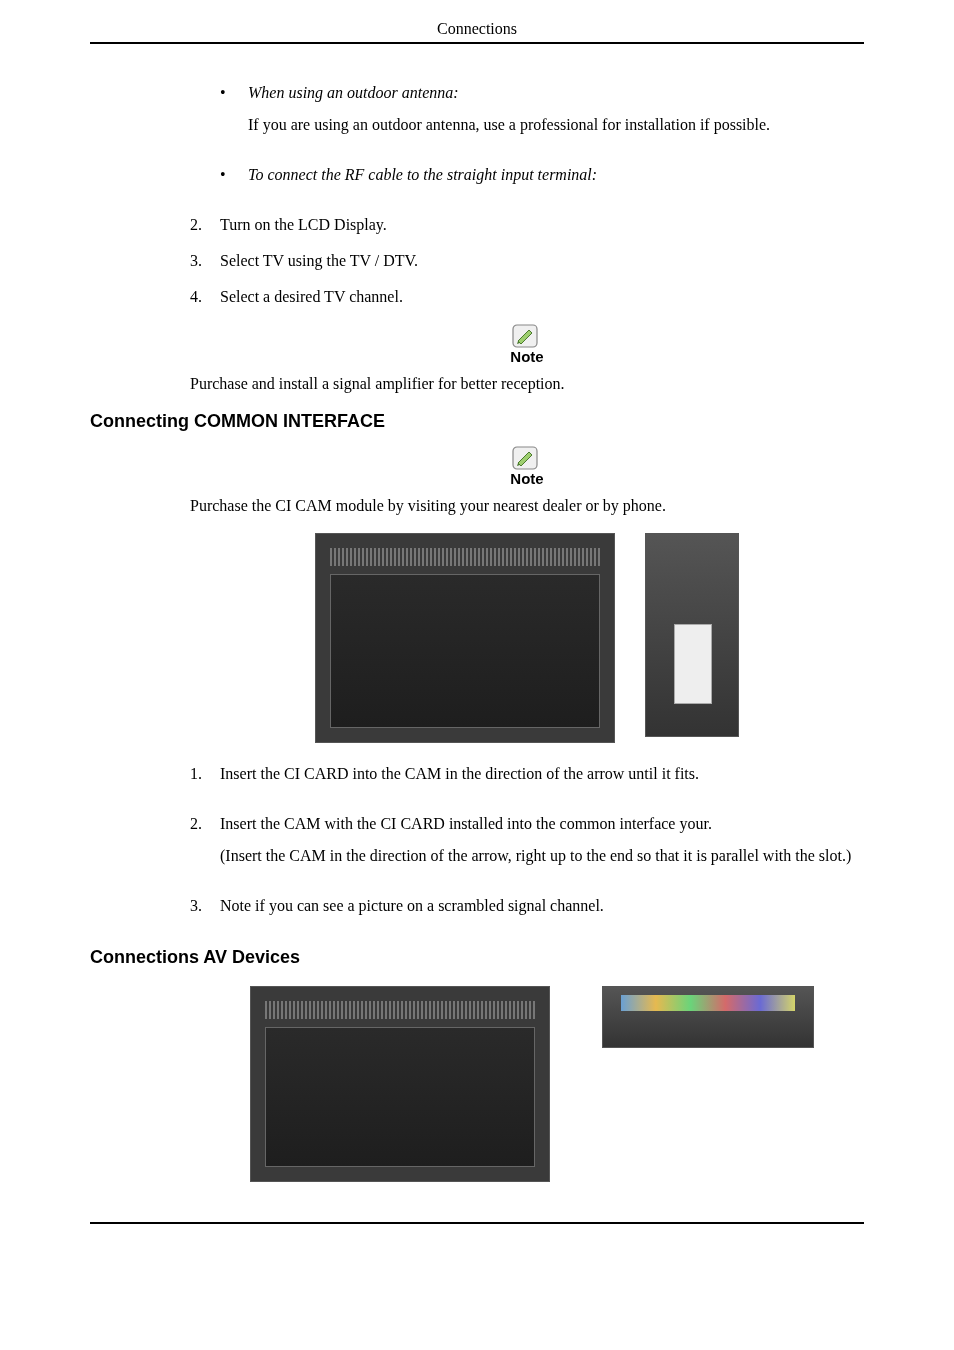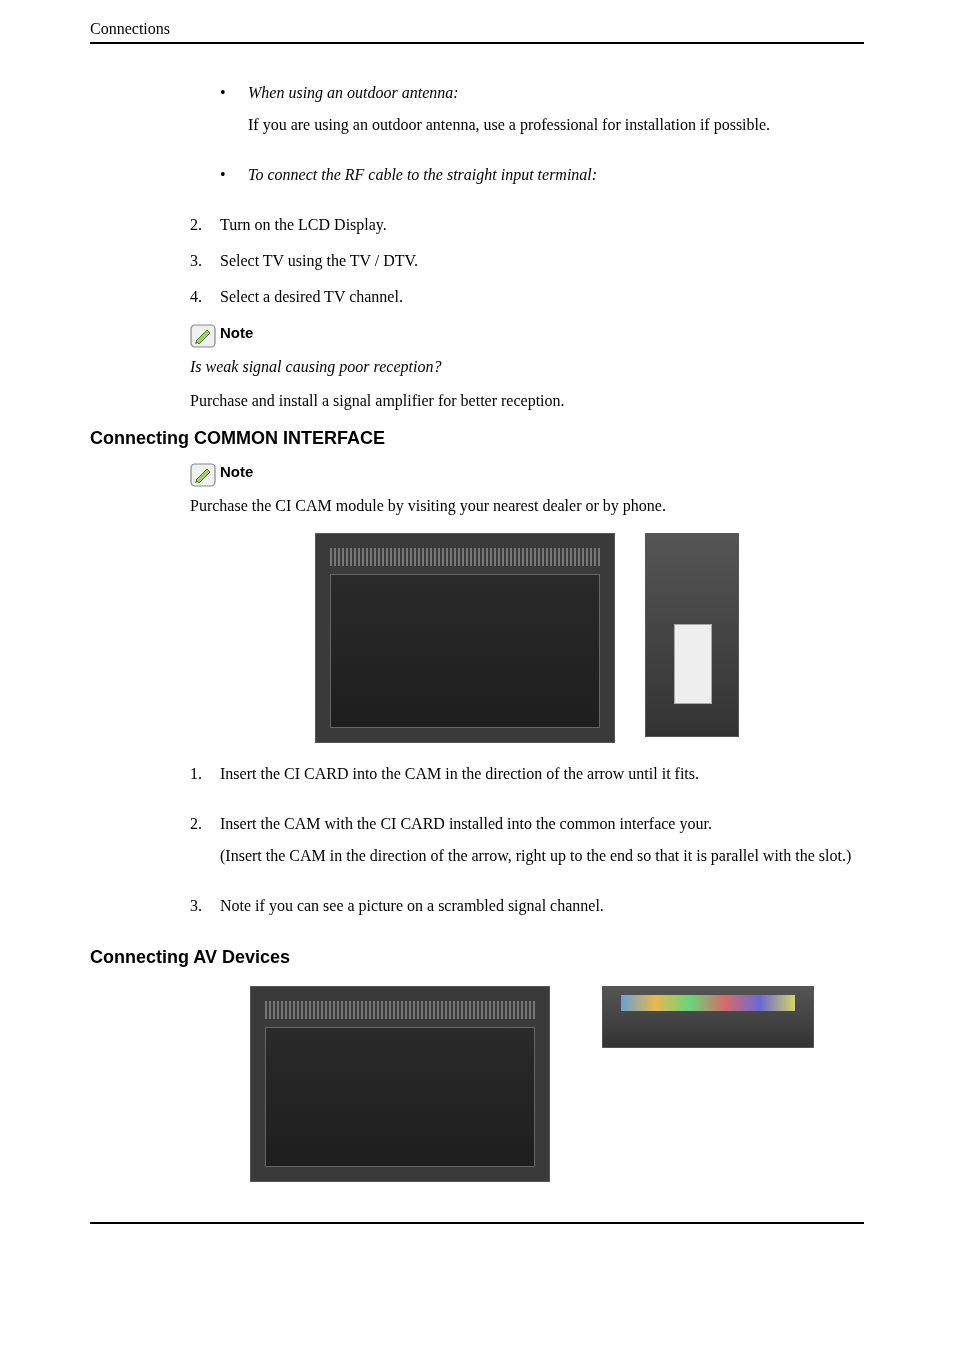--- a/index.html
+++ b/index.html
@@ -9,21 +9,21 @@
     font-size: 16px;
     color: #000;
     width: 954px;
     margin: 0 auto;
     padding: 20px 0;
   }
   .page {
     padding: 0 90px;
   }
   .header-title {
-    text-align: left;
+    text-align: center;
     font-size: 16px;
     padding-bottom: 4px;
   }
   .header-line {
     border: none;
     border-top: 2px solid #000;
     margin-bottom: 40px;
   }
   ul { list-style: none; }
   .bullet-row {
@@ -39,22 +39,23 @@
   .bullet-body .plain { margin-bottom: 14px; display: block; }
   .numlist-row {
     display: flex;
     margin-bottom: 18px;
   }
   .numlist-num { width: 30px; flex-shrink: 0; }
   .numlist-body { flex: 1; }
   .numlist-body p { margin-bottom: 14px; }
   .note-block {
     display: flex;
-    align-items: flex-start;
+    align-items: center;
     margin: 14px 0 10px 0;
+    flex-direction: column;
   }
   .note-icon {
     width: 26px;
     height: 24px;
     margin-right: 4px;
     flex-shrink: 0;
   }
   .note-icon svg { display: block; }
   .note-label { font-weight: bold; font-family: Arial, Helvetica, sans-serif; font-size: 15px; }
   .italic-line { font-style: italic; margin-bottom: 16px; }
@@ -156,21 +157,20 @@
         <span class="note-icon">
           <svg viewBox="0 0 26 24" width="26" height="24">
             <rect x="1" y="1" width="24" height="22" rx="4" ry="4" fill="#f0f0f0" stroke="#888" stroke-width="1.2"></rect>
             <path d="M6 17 L17 6 L20 9 L9 20 Z" fill="#9ecf6f" stroke="#4b7a2e" stroke-width="1"></path>
             <path d="M6 17 L5 20 L8 19 Z" fill="#4b7a2e"></path>
           </svg>
         </span>
         <span class="note-label">Note</span>
       </div>
 
-      <p class="italic-line">Is weak signal causing poor reception?</p>
       <p class="para">Purchase and install a signal amplifier for better reception.</p>
     </div>
 
     <h2 class="section">Connecting COMMON INTERFACE</h2>
 
     <div class="left-text">
       <div class="note-block">
         <span class="note-icon">
           <svg viewBox="0 0 26 24" width="26" height="24">
             <rect x="1" y="1" width="24" height="22" rx="4" ry="4" fill="#f0f0f0" stroke="#888" stroke-width="1.2"></rect>
@@ -208,21 +208,21 @@
         </div>
         <div class="numlist-row">
           <span class="numlist-num">3.</span>
           <div class="numlist-body">
               <p>Note if you can see a picture on a scrambled signal channel.</p>
             </div>
         </div>
       </div>
     </div>
 
-    <h2 class="section">Connecting AV Devices</h2>
+    <h2 class="section">Connections AV Devices</h2>
 
     <div class="left-text">
       <div class="image-row" style="justify-content:flex-start; margin-left:60px;">
         <div class="img-placeholder img-c">
           <div class="img-inner-top"></div>
           <div class="img-inner-body"></div>
         </div>
         <div style="display:flex; flex-direction:column;">
           <div class="img-placeholder img-d">
             <div class="strip"></div>

